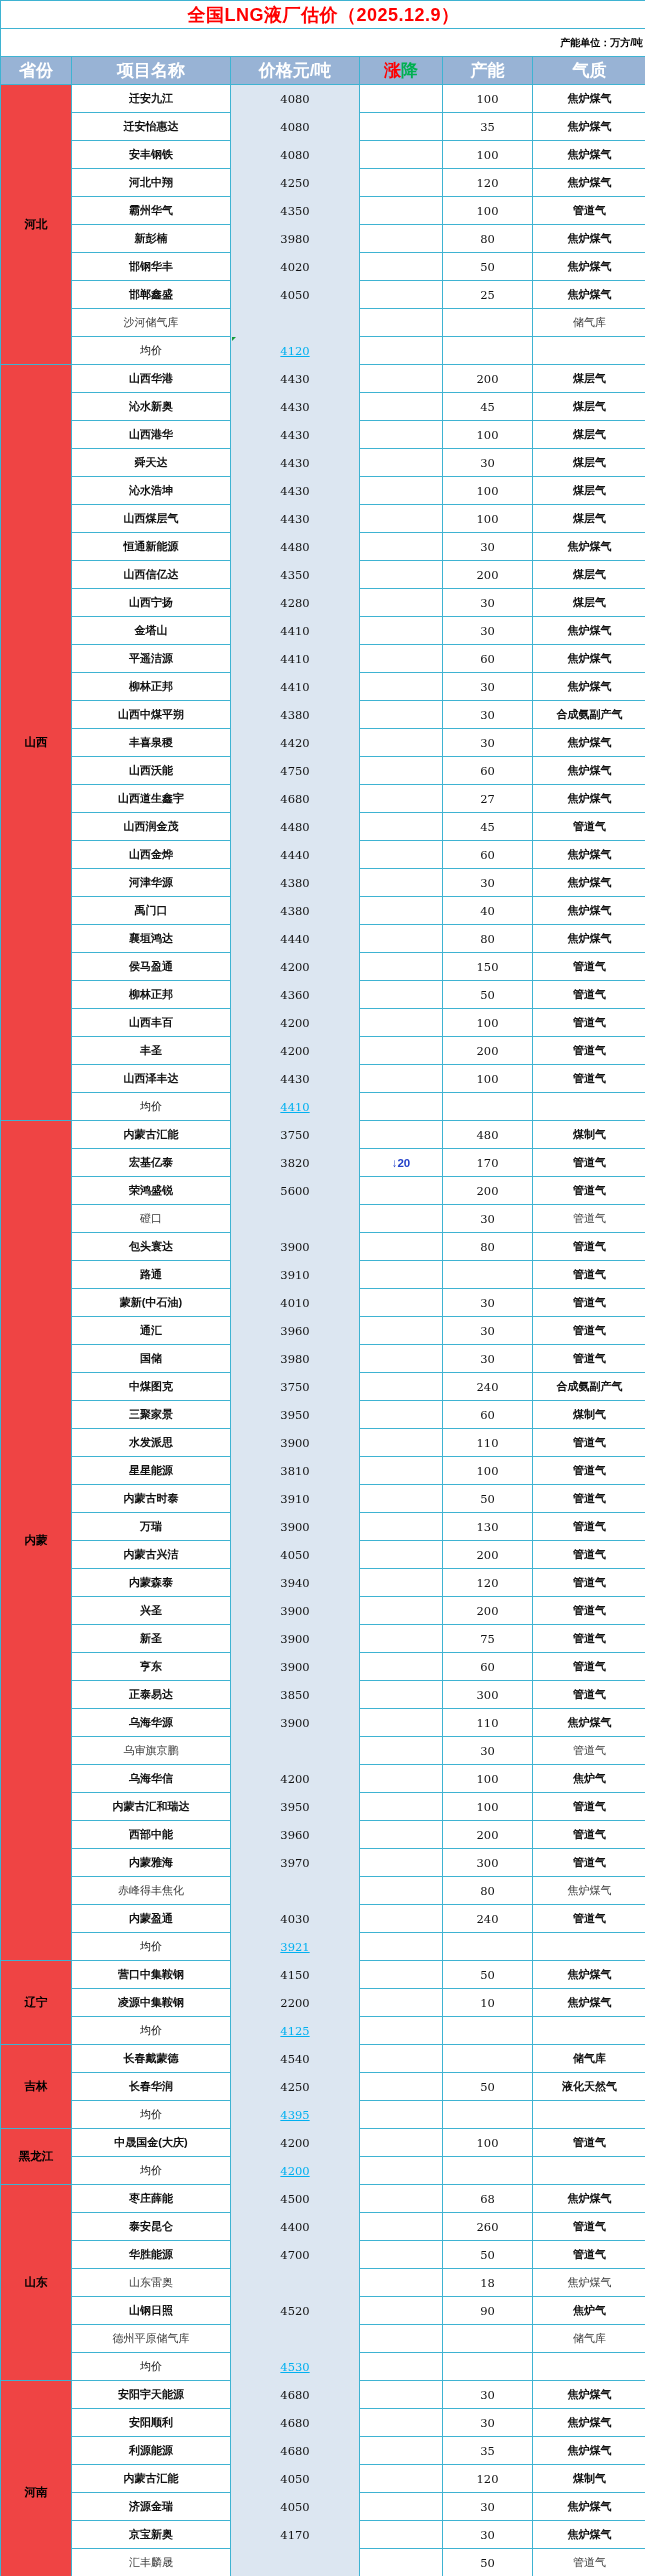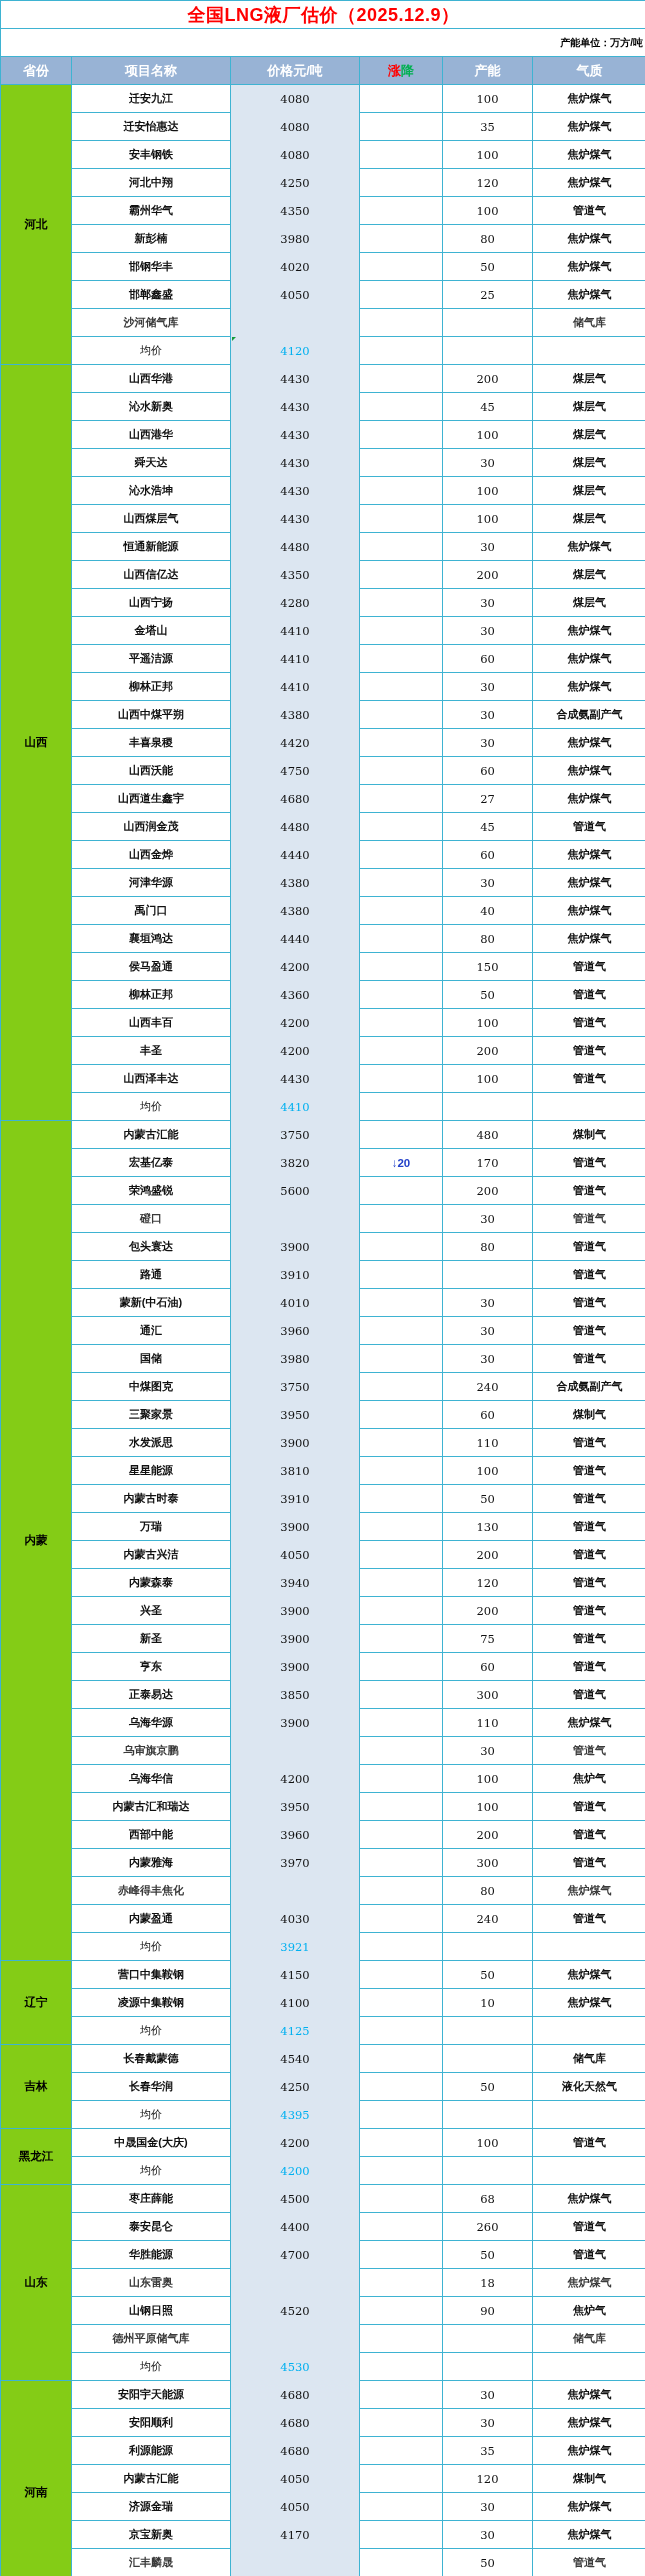--- a/index.html
+++ b/index.html
@@ -8,32 +8,32 @@
         border-left:0.5px solid #3EB3D2;border-right:0.5px solid #3EB3D2;
         border-top:1px solid #3EB3D2;border-bottom:2.1px solid #2F9FD9;}
   td,th{overflow:hidden;vertical-align:middle;text-align:center;padding:0;}
   
   .title-row td{height:27px;border-bottom:0.5px solid #3EB3D2;
         font-size:18px;font-weight:700;color:#FF0000;letter-spacing:0.5px;}
   .unit-row td{height:27px;text-align:right;padding-right:3.1px;
         font-size:10px;font-weight:700;color:#000;}
   
   .head-row th{height:27px;background:#98B3D5;border:0.5px solid #3EB3D2;
-        font-size:13px;font-weight:700;color:#fff;margin-top:8px;}
+        font-size:17px;font-weight:700;color:#fff;margin-top:8px;}
   .head-row .up{color:#FF0000;} .head-row .down{color:#00B050;}
   
   tbody td{height:27px;border:0.5px solid #3EB3D2;font-size:11px;color:#111;}
-  td.province{font-weight:700;font-size:11.5px;color:#000;background:#84cc16;}
+  td.province{font-weight:700;font-size:11.5px;color:#000;background:#ef4444;}
   td.name{font-weight:700;}
   td.num{font-family:"DejaVu Serif","Liberation Serif",serif;font-size:11.5px;font-weight:400;}
   td.band{background:#DCE6F1;border-top:none;border-bottom:none;position:relative;}
   td.quality{font-weight:700;}
-  tr.muted td.name, tr.muted td.quality{font-weight:700;color:#3a3a3a;}
+  tr.muted td.name, tr.muted td.quality{font-weight:400;color:#3a3a3a;}
   tr.avgrow td.name{font-weight:400;}
-  td.avgval{color:#00B0F0;}
+  td.avgval{color:#00B0F0;text-decoration:underline;}
   td.change{font-weight:700;color:#2240C9;font-size:11.5px;}
   .mark{position:absolute;top:0.5px;left:0.5px;width:0;height:0;
         border-top:4.7px solid #169A3C;border-right:4.7px solid transparent;}
 </style>
 </head>
 <body>
 
 <table>
   <colgroup>
     <col style="width:71px">
@@ -535,21 +535,21 @@
       <tr>
         <td class="province" rowspan="3">辽宁</td>
         <td class="name">营口中集鞍钢</td>
         <td class="num band">4150</td>
         <td class="change"></td>
         <td class="num">50</td>
         <td class="quality">焦炉煤气</td>
       </tr>
       <tr>
         <td class="name">凌源中集鞍钢</td>
-        <td class="num band">4100</td>
+        <td class="num band">2200</td>
         <td class="change"></td>
         <td class="num">10</td>
         <td class="quality">焦炉煤气</td>
       </tr>
       <tr class="avgrow">
         <td class="name">均价</td>
         <td class="num band avgval">4125</td>
         <td class="change"></td>
         <td class="num"></td>
         <td class="quality"></td>

